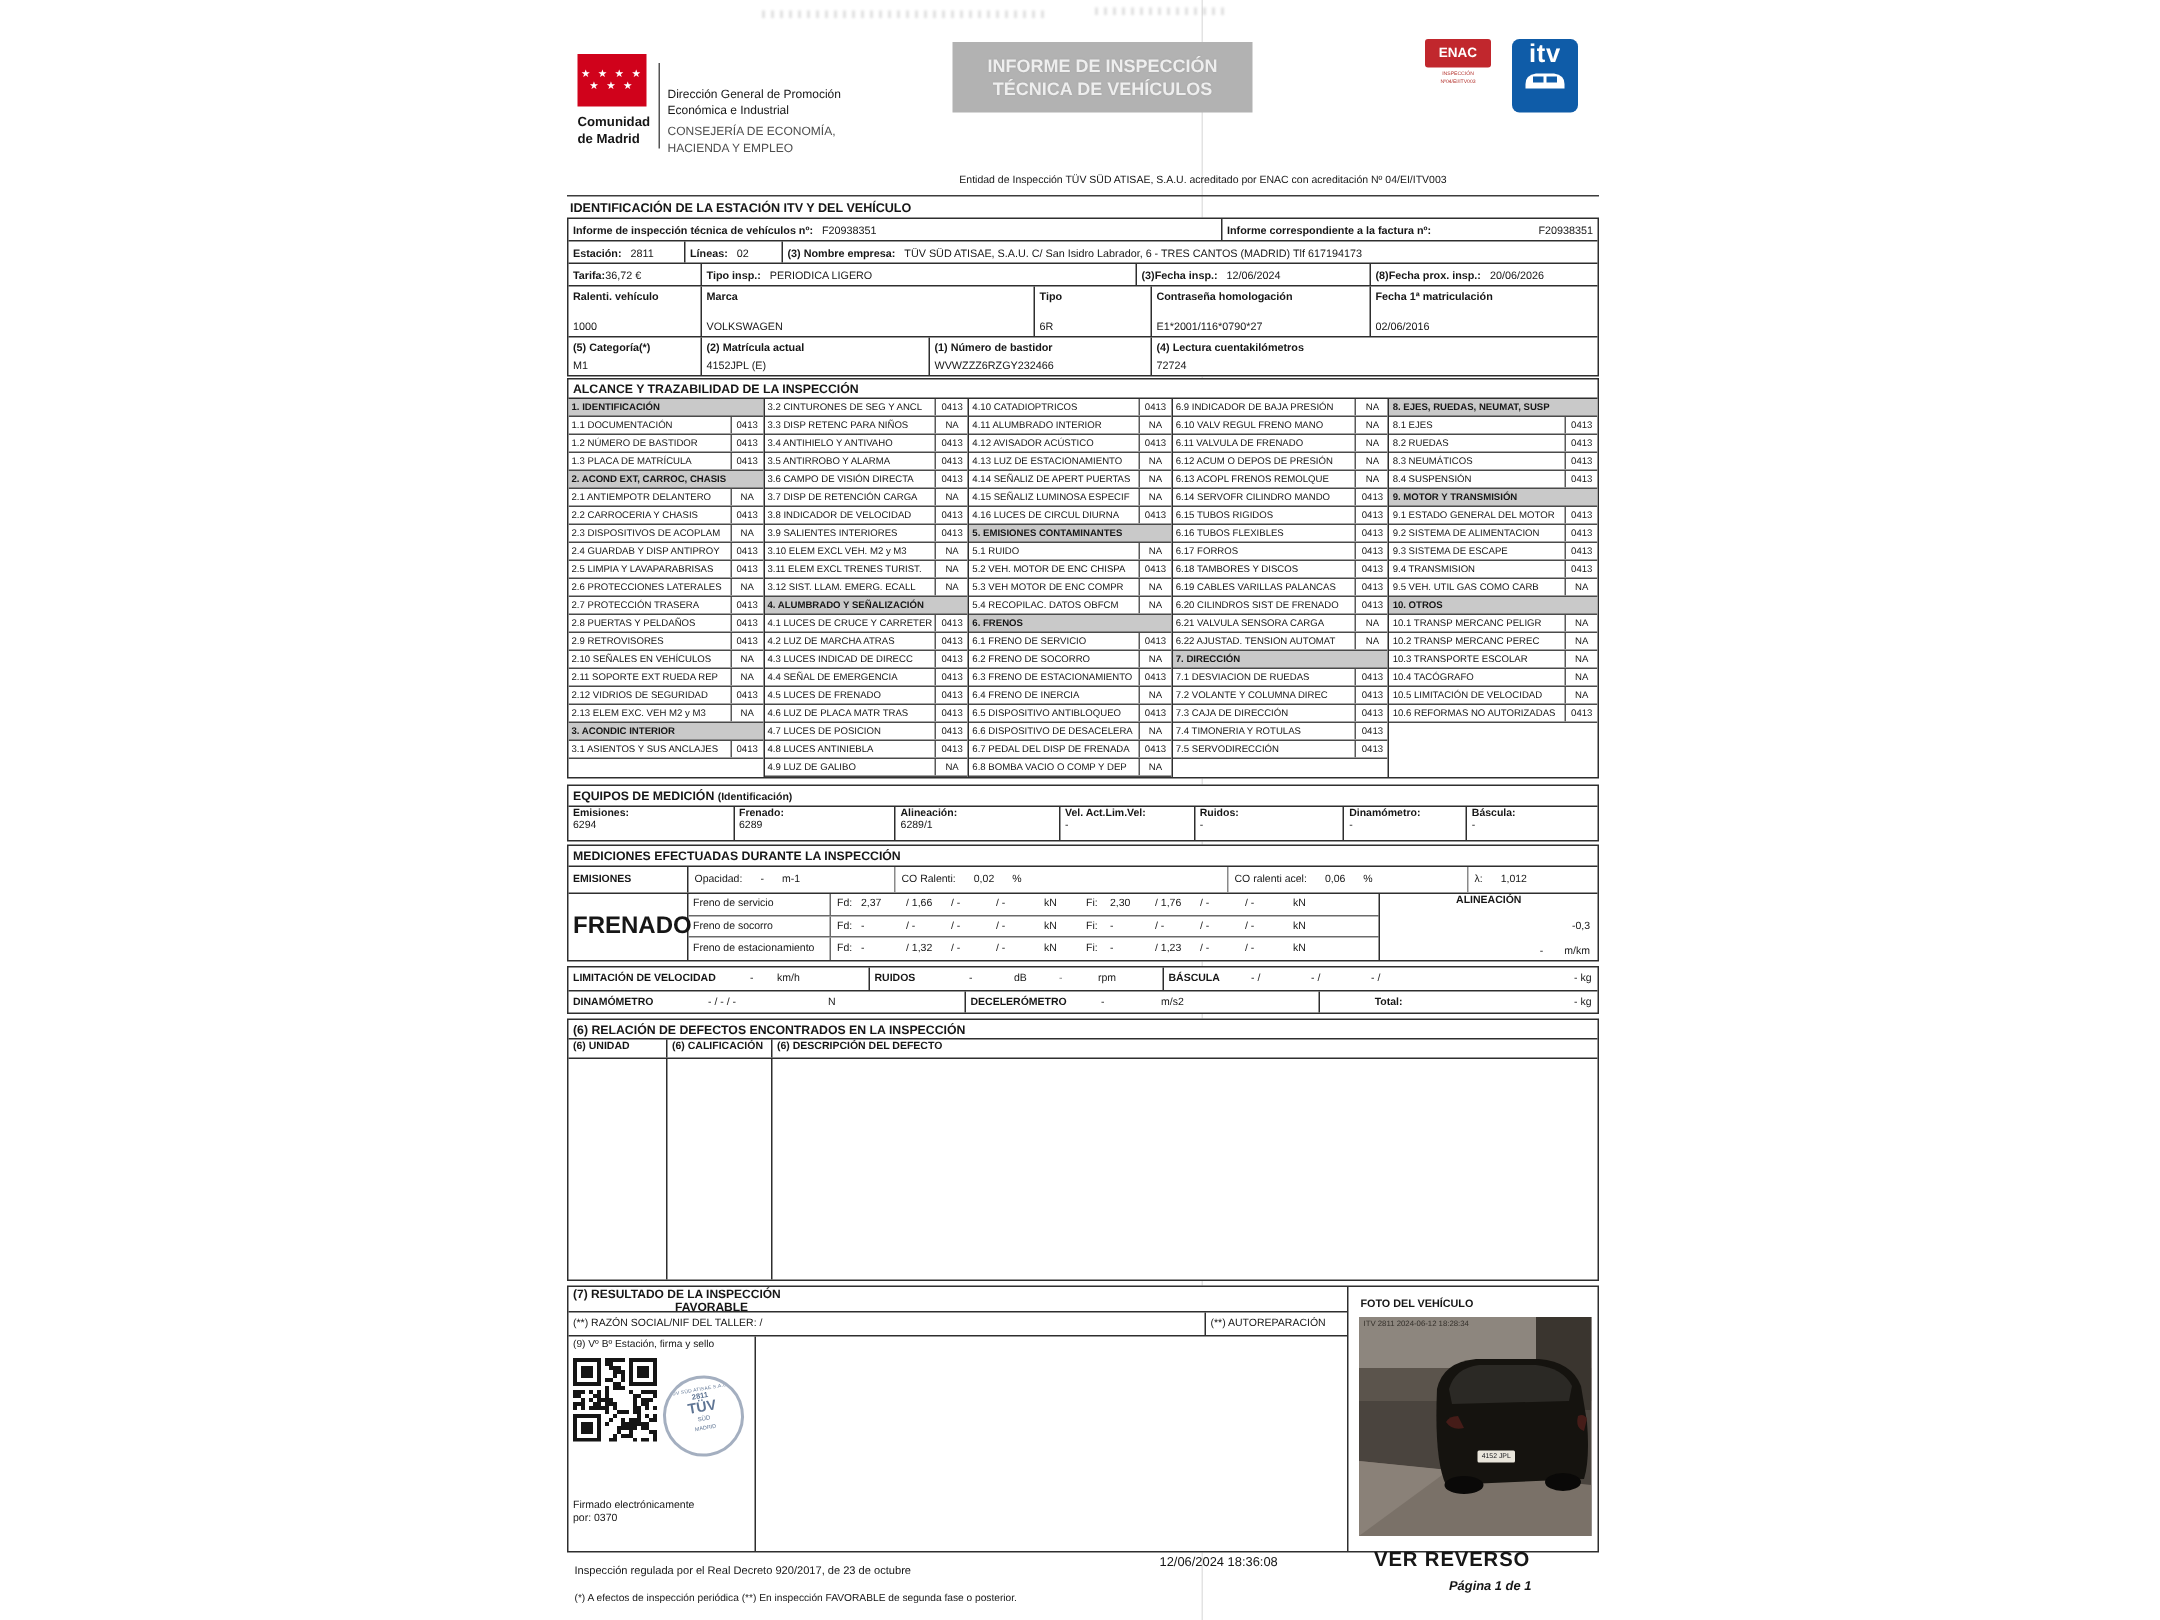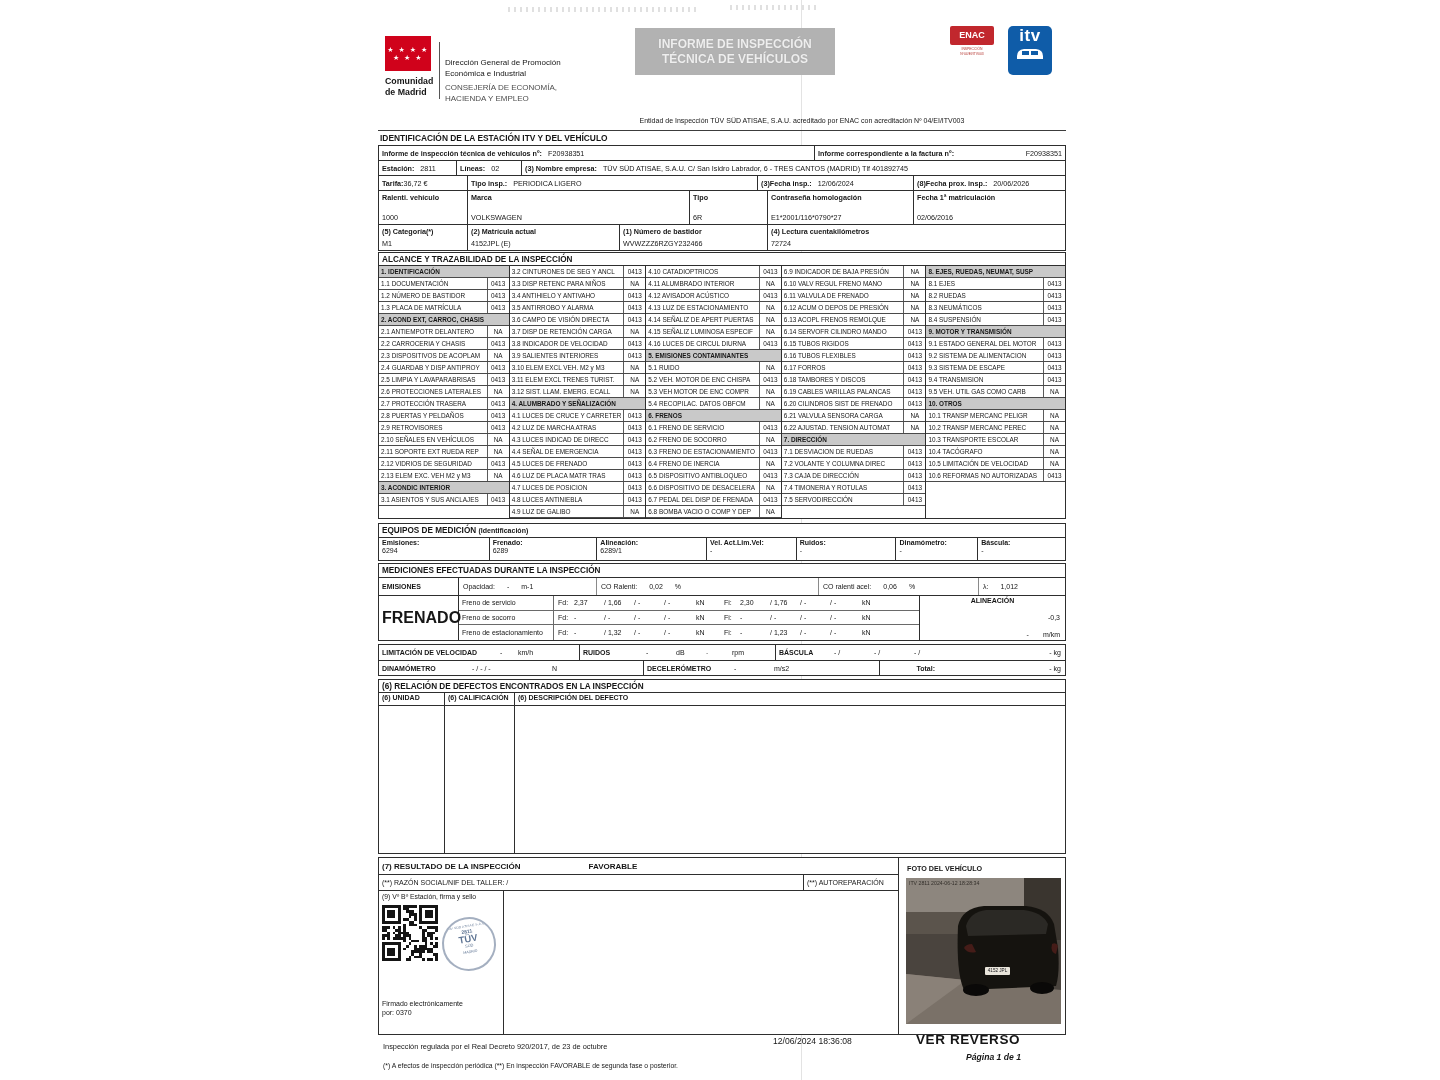--- a/index.html
+++ b/index.html
@@ -98,21 +98,21 @@
   .def-head{display:flex;height:13px;font-size:7px;font-weight:700;border-bottom:1px solid #2e2e2e;}
   .dh{padding:1px 3px;border-left:1px solid #2e2e2e;overflow:hidden;white-space:nowrap;}
   .dh:first-child{border-left:none;}
   .def-body{display:flex;height:147px;}
   .db{border-left:1px solid #2e2e2e;}
   .db:first-child{border-left:none;}
 
   
   #result{top:857px;display:flex;height:178px;}
   .res-left{width:520px;border-right:1px solid #2e2e2e;display:flex;flex-direction:column;}
-  .res-r1{height:16px;display:flex;align-items:center;padding-left:3px;font-size:8px;}
+  .res-r1{height:16px;display:flex;align-items:flex-start;padding-left:3px;font-size:8px;flex-direction:column;}
   .res-val{margin-left:68px;}
   .res-r2{height:16px;border-top:1px solid #2e2e2e;display:flex;align-items:stretch;font-size:7px;}
   .r2a{flex:1;padding-left:3px;display:flex;align-items:center;}
   .r2b{width:95px;border-left:1px solid #2e2e2e;display:flex;align-items:center;padding-left:3px;}
   .res-main{flex:1;border-top:1px solid #2e2e2e;display:flex;}
   .sign-cell{width:125px;border-right:1px solid #2e2e2e;position:relative;font-size:6.8px;padding:2px 3px;}
   .qr{position:absolute;left:3px;top:14px;width:56px;height:56px;}
   #qr-svg{width:56px;height:56px;fill:#151515;shape-rendering:crispEdges;}
   .stamp{position:absolute;left:63px;top:26px;width:54px;height:54px;border:2px solid rgba(90,110,140,.55);border-radius:50%;color:rgba(66,92,128,.85);text-align:center;transform:rotate(-10deg);font-size:3.2px;overflow:hidden;}
   .st-ring{margin-top:5px;letter-spacing:.2px;}
@@ -196,21 +196,21 @@
       <div class="icell" style="width:77px">
         <span class="bold">Estación:</span>
         <span class="v">2811</span>
       </div>
       <div class="icell" style="width:65px">
         <span class="bold">Líneas:</span>
         <span class="v">02</span>
       </div>
       <div class="icell grow">
         <span class="bold">(3) Nombre empresa:</span>
-        <span class="v">TÜV SÜD ATISAE, S.A.U. C/ San Isidro Labrador, 6 - TRES CANTOS (MADRID) Tlf 401892745</span>
+        <span class="v">TÜV SÜD ATISAE, S.A.U. C/ San Isidro Labrador, 6 - TRES CANTOS (MADRID) Tlf 617194173</span>
       </div>
     </div>
     <div class="irow" style="height:15px">
       <div class="icell" style="width:88px;justify-content:flex-start">
         <span class="bold">Tarifa:</span>
         <span>36,72 €</span>
       </div>
       <div class="icell" style="width:290px">
         <span class="bold">Tipo insp.:</span>
         <span class="v">PERIODICA LIGERO</span>

